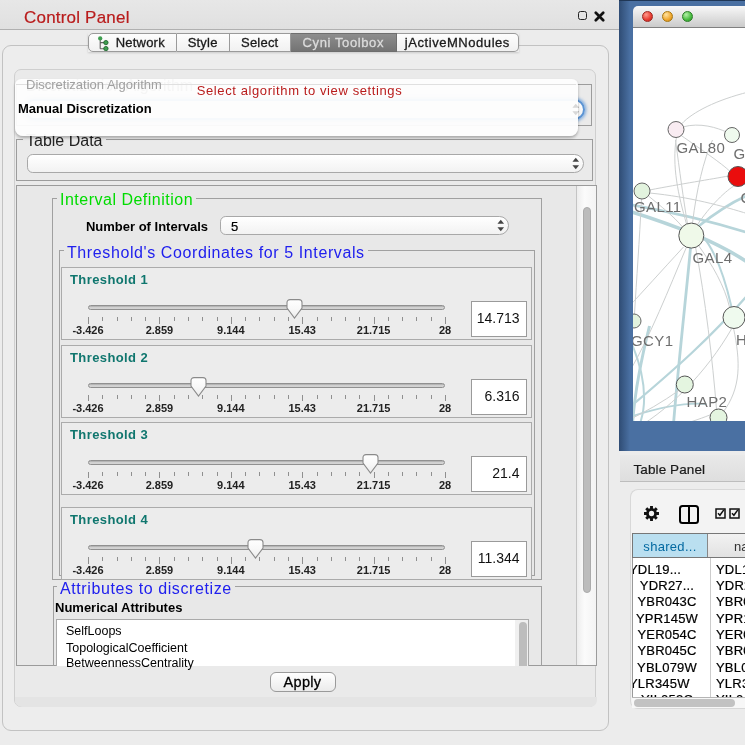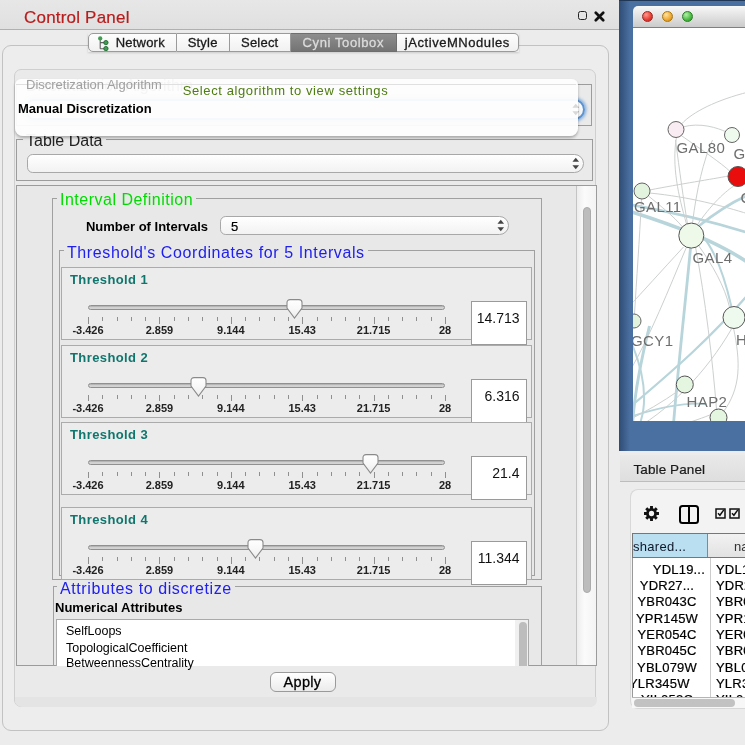--- a/index.html
+++ b/index.html
@@ -17,21 +17,21 @@
 .tabseg.dark{background:linear-gradient(#8d8d8d,#747474);color:#dcdcdc;border-color:#6e6e6e;}
 #toptabs{left:88px;top:33px;width:431px;height:19px;box-shadow:0 1px 2px rgba(0,0,0,.15);}
 #bottabs{left:150px;top:704.5px;width:315px;height:19px;box-shadow:0 1px 2px rgba(0,0,0,.15);}
 .group{position:absolute;border:1px solid #9c9c9c;box-sizing:border-box;}
 .grouplabel{position:absolute;font-size:16px;padding:0 3px;background:#eaeaea;white-space:nowrap;}
 .combo{position:absolute;box-sizing:border-box;border:1px solid #a8a8a8;border-radius:6px 10px 10px 6px;background:linear-gradient(#ffffff,#f2f2f2);}
 .combotext{position:absolute;font-size:13px;color:#000;white-space:nowrap;-webkit-text-stroke:0.2px;}
 .comboarrows{position:absolute;width:7.5px;height:13px;}
 .thpanel{position:absolute;left:61px;width:471px;height:73px;background:#ececec;border:1px solid #ababab;box-sizing:border-box;}
 .thlabel{position:absolute;left:8px;top:4px;font-size:13px;font-weight:bold;letter-spacing:.4px;color:#0f766e;}
-.tfield{position:absolute;left:408.5px;width:56px;height:44px;background:#fff;border:1px solid #9a9a9a;box-sizing:border-box;}
+.tfield{position:absolute;left:408.5px;width:56px;height:36px;background:#fff;border:1px solid #9a9a9a;box-sizing:border-box;}
 .tfieldtext{position:absolute;right:6px;top:8px;font-size:14px;color:#111;}
 .ticklabel{position:absolute;font-size:11px;font-weight:bold;color:#222;transform:translateX(-50%);}
 .listitem{position:absolute;left:66px;font-size:12.5px;color:#000;}
 #netframe{left:619px;top:0;width:126px;height:450.5px;background:linear-gradient(90deg,#2f4c74,#4a70a2 11px,#4a70a2);border-top:1.5px solid #203756;box-sizing:border-box;}
 #nettitle{left:632.5px;top:6px;width:112.5px;height:22px;background:linear-gradient(#f8f8f8,#cbcbcb);border-bottom:1px solid #808080;border-radius:5px 0 0 0;box-sizing:border-box;}
 #netcanvas{left:632.5px;top:28px;width:112.5px;height:392.5px;background:#fff;overflow:hidden;}
 .light{position:absolute;top:11px;width:11px;height:11px;border-radius:50%;box-sizing:border-box;}
 #deskgap{left:619px;top:450.5px;width:126px;height:4.5px;background:#ececec;}
 #tablewin{left:619px;top:455px;width:126px;height:290px;background:#ececec;}
 #tptitle{left:619.5px;top:455px;width:125.5px;height:27px;background:linear-gradient(#e9e9e9,#dedede);border-bottom:1px solid #bdbdbd;box-sizing:border-box;}
@@ -310,21 +310,21 @@
   <div class="abs" style="left:14.5px;top:697px;width:582px;height:9.5px;background:#e4e4e4;border-radius:0 0 7px 7px;"></div>
 
 
   <div class="abs" style="left:15px;top:79px;width:563px;height:56.5px;background:rgba(253,253,253,.96);border-radius:6px 6px 8px 8px;box-shadow:0 2px 3px rgba(0,0,0,.28);"></div>
   <div class="abs" style="left:16px;top:84px;width:560px;height:1px;background:#e0e0e0;"></div>
   <svg class="comboarrows" style="left:572px;top:103px;" viewBox="0 0 9 14">
       <path d="M4.5 0 L8.5 5 L0.5 5 Z" fill="#d8d8d8"></path>
       <path d="M4.5 14 L8.5 9 L0.5 9 Z" fill="#d8d8d8"></path>
     </svg>
   <div class="abs" style="left:23px;top:77px;font-size:13px;color:#a0a0a0;padding:0 3px;">Discretization Algorithm</div>
-  <div class="abs" style="left:4px;top:83px;width:563px;text-align:center;font-size:13px;letter-spacing:.6px;color:#4d7c0f;">Select algorithm to view settings</div>
+  <div class="abs" style="left:18px;top:83px;width:563px;text-align:center;font-size:13px;letter-spacing:.6px;color:#b91c1c;">Select algorithm to view settings</div>
   <div class="abs" style="left:18px;top:101px;font-size:13px;font-weight:bold;color:#000;">Manual Discretization</div>
 
   <div class="abs" id="netframe"></div>
   <div class="abs" id="nettitle"></div>
   <div class="light" style="left:641.5px;background:radial-gradient(circle at 35% 30%,#ff9a8d,#e73b30 60%,#b3231c);border:1px solid #9c2620;"></div>
   <div class="light" style="left:661.5px;background:radial-gradient(circle at 35% 30%,#ffe3a0,#f0a72e 60%,#c07d12);border:1px solid #a8770f;"></div>
   <div class="light" style="left:681.8px;background:radial-gradient(circle at 35% 30%,#b4f0a8,#47bb3f 60%,#2f8c2a);border:1px solid #2a7d26;"></div>
   <div class="abs" id="netcanvas">
     <svg width="113" height="393" viewBox="632.5 28 113 393" style="position:absolute;left:0;top:0;">
         <path d="M626,204 C672,212 716,223 748,233" stroke="#b7d5da" stroke-width="2.6" fill="none"></path>
@@ -395,24 +395,24 @@
   <svg class="abs" style="left:714.5px;top:508px" width="11" height="11" viewBox="0 0 11 11">
 <rect x="1" y="1" width="9" height="9" fill="none" stroke="#111" stroke-width="1.5"></rect>
 <path d="M3 5.3 L4.9 7.3 L8.8 1.9" fill="none" stroke="#111" stroke-width="1.5"></path>
 </svg>
   <svg class="abs" style="left:728.5px;top:508px" width="11" height="11" viewBox="0 0 11 11">
 <rect x="1" y="1" width="9" height="9" fill="none" stroke="#111" stroke-width="1.5"></rect>
 <path d="M3 5.3 L4.9 7.3 L8.8 1.9" fill="none" stroke="#111" stroke-width="1.5"></path>
 </svg>
   <div class="abs" style="left:632px;top:533px;width:113px;height:25px;background:linear-gradient(#f2f2f2,#e2e2e2);border:1px solid #777;border-right:none;box-sizing:border-box;"></div>
   <div class="abs" style="left:633px;top:534px;width:74px;height:23px;background:#badff0;border-right:1px solid #888;"></div>
-  <div class="abs" style="left:633px;top:539px;width:74px;text-align:left;font-size:13px;letter-spacing:.3px;color:#0f172a;">shared...</div>
+  <div class="abs" style="left:633px;top:539px;width:74px;text-align:center;font-size:13px;letter-spacing:.3px;color:#0369a1;">shared...</div>
   <div class="abs" style="left:734px;top:539px;font-size:13px;color:#333;">na</div>
   <div class="abs" style="left:632px;top:558px;width:113px;height:139px;background:#fff;border-left:1px solid #999;overflow:hidden;">
-  <div style="position:absolute;left:-4px;top:3.6px;width:76px;text-align:right;font-size:13px;letter-spacing:.2px;-webkit-text-stroke:0.2px;">YDL19...</div>
+  <div style="position:absolute;left:-4px;top:3.6px;width:76px;text-align:left;font-size:13px;letter-spacing:.2px;-webkit-text-stroke:0.2px;">YDL19...</div>
   <div style="position:absolute;left:83px;top:3.6px;font-size:13px;letter-spacing:.2px;-webkit-text-stroke:0.2px;white-space:nowrap;">YDL1</div>
   <div style="position:absolute;left:-4px;top:20.0px;width:76px;text-align:center;font-size:13px;letter-spacing:.2px;-webkit-text-stroke:0.2px;">YDR27...</div>
   <div style="position:absolute;left:83px;top:20.0px;font-size:13px;letter-spacing:.2px;-webkit-text-stroke:0.2px;white-space:nowrap;">YDR2</div>
   <div style="position:absolute;left:-4px;top:36.3px;width:76px;text-align:center;font-size:13px;letter-spacing:.2px;-webkit-text-stroke:0.2px;">YBR043C</div>
   <div style="position:absolute;left:83px;top:36.3px;font-size:13px;letter-spacing:.2px;-webkit-text-stroke:0.2px;white-space:nowrap;">YBR0</div>
   <div style="position:absolute;left:-4px;top:52.7px;width:76px;text-align:center;font-size:13px;letter-spacing:.2px;-webkit-text-stroke:0.2px;">YPR145W</div>
   <div style="position:absolute;left:83px;top:52.7px;font-size:13px;letter-spacing:.2px;-webkit-text-stroke:0.2px;white-space:nowrap;">YPR1</div>
   <div style="position:absolute;left:-4px;top:69.0px;width:76px;text-align:center;font-size:13px;letter-spacing:.2px;-webkit-text-stroke:0.2px;">YER054C</div>
   <div style="position:absolute;left:83px;top:69.0px;font-size:13px;letter-spacing:.2px;-webkit-text-stroke:0.2px;white-space:nowrap;">YER0</div>
   <div style="position:absolute;left:-4px;top:85.3px;width:76px;text-align:center;font-size:13px;letter-spacing:.2px;-webkit-text-stroke:0.2px;">YBR045C</div>

